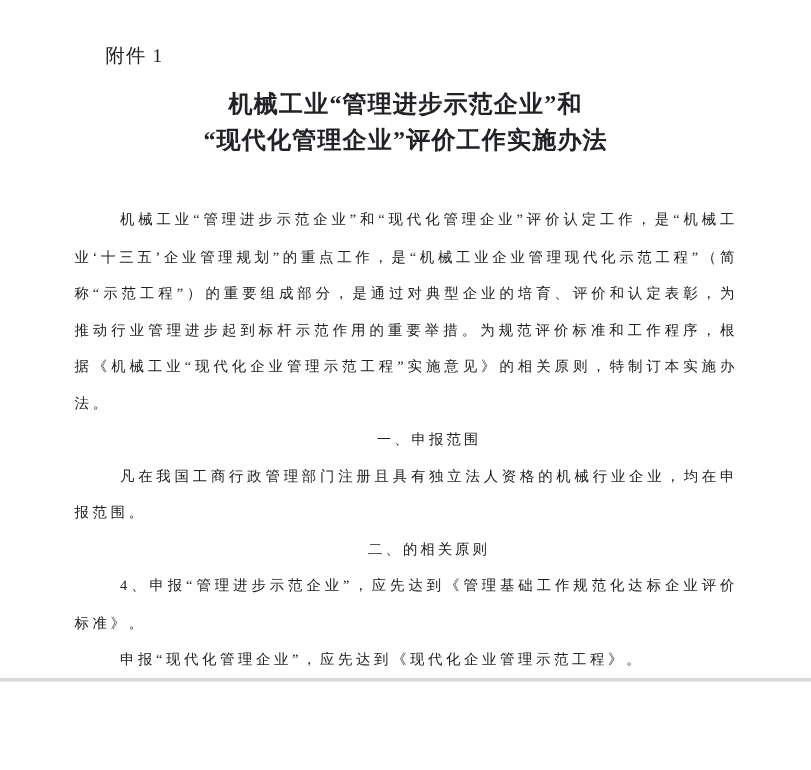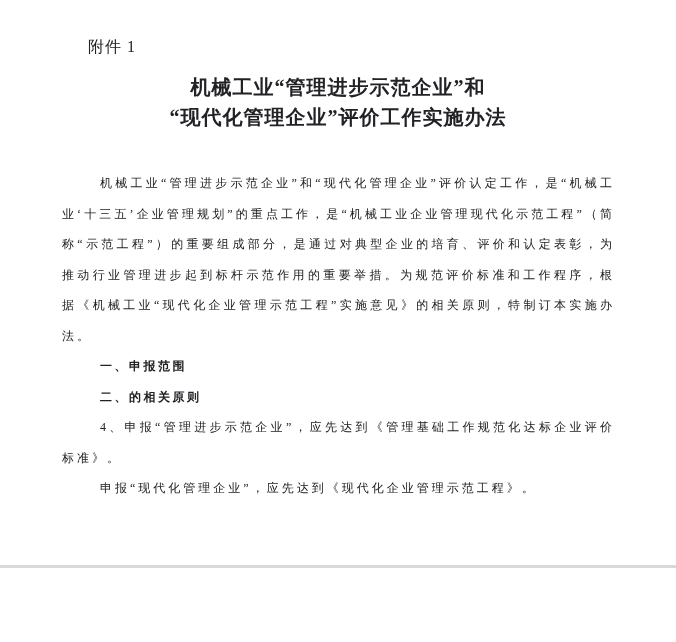--- a/index.html
+++ b/index.html
@@ -56,23 +56,23 @@
     text-align: justify;
     text-justify: inter-character;
     word-break: break-all;
     line-break: anywhere;
     margin-top: 20px;
   }
   .content p { margin: 0; padding: 0; }
   .content p.body { text-indent: 38px; }
   .content p.heading {
     text-indent: 38px;
-    font-weight: bold;
+    font-weight: normal;
     letter-spacing: 2.5px;
-    text-align: left;
+    text-align: center;
   }
   .page-edge {
     position: absolute;
     left: 0;
     bottom: 0;
     width: 676px;
     height: 3px;
     background: var(--bottom_edge);
   }
 </style>
@@ -83,19 +83,20 @@
   <div class="attachment">附件 1</div>
 
   <h1 class="doc-title">
     <span class="title-line">机械工业“管理进步示范企业”和</span>
     <span class="title-line">“现代化管理企业”评价工作实施办法</span>
   </h1>
 
   <div class="content" id="content">
       <p class="body">机械工业“管理进步示范企业”和“现代化管理企业”评价认定工作，是“机械工业‘十三五’企业管理规划”的重点工作，是“机械工业企业管理现代化示范工程”（简称“示范工程”）的重要组成部分，是通过对典型企业的培育、评价和认定表彰，为推动行业管理进步起到标杆示范作用的重要举措。为规范评价标准和工作程序，根据《机械工业“现代化企业管理示范工程”实施意见》的相关原则，特制订本实施办法。</p>
       <p class="heading">一、申报范围</p>
+      <p class="body">凡在我国工商行政管理部门注册且具有独立法人资格的机械行业企业，均在申报范围。</p>
       <p class="heading">二、的相关原则</p>
       <p class="body">4、申报“管理进步示范企业”，应先达到《管理基础工作规范化达标企业评价标准》。</p>
       <p class="body">申报“现代化管理企业”，应先达到《现代化企业管理示范工程》。</p>
     </div>
 
   <div class="page-edge"></div>
 </div>
 
 </body></html>

